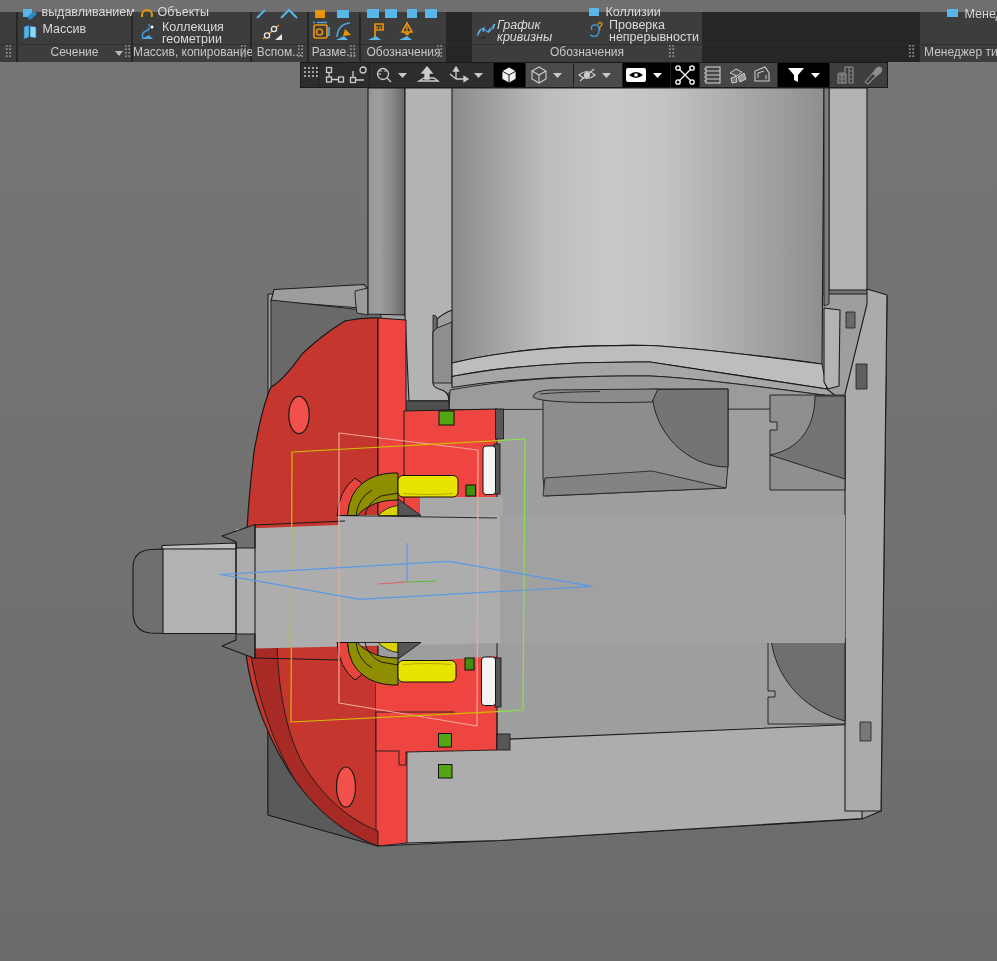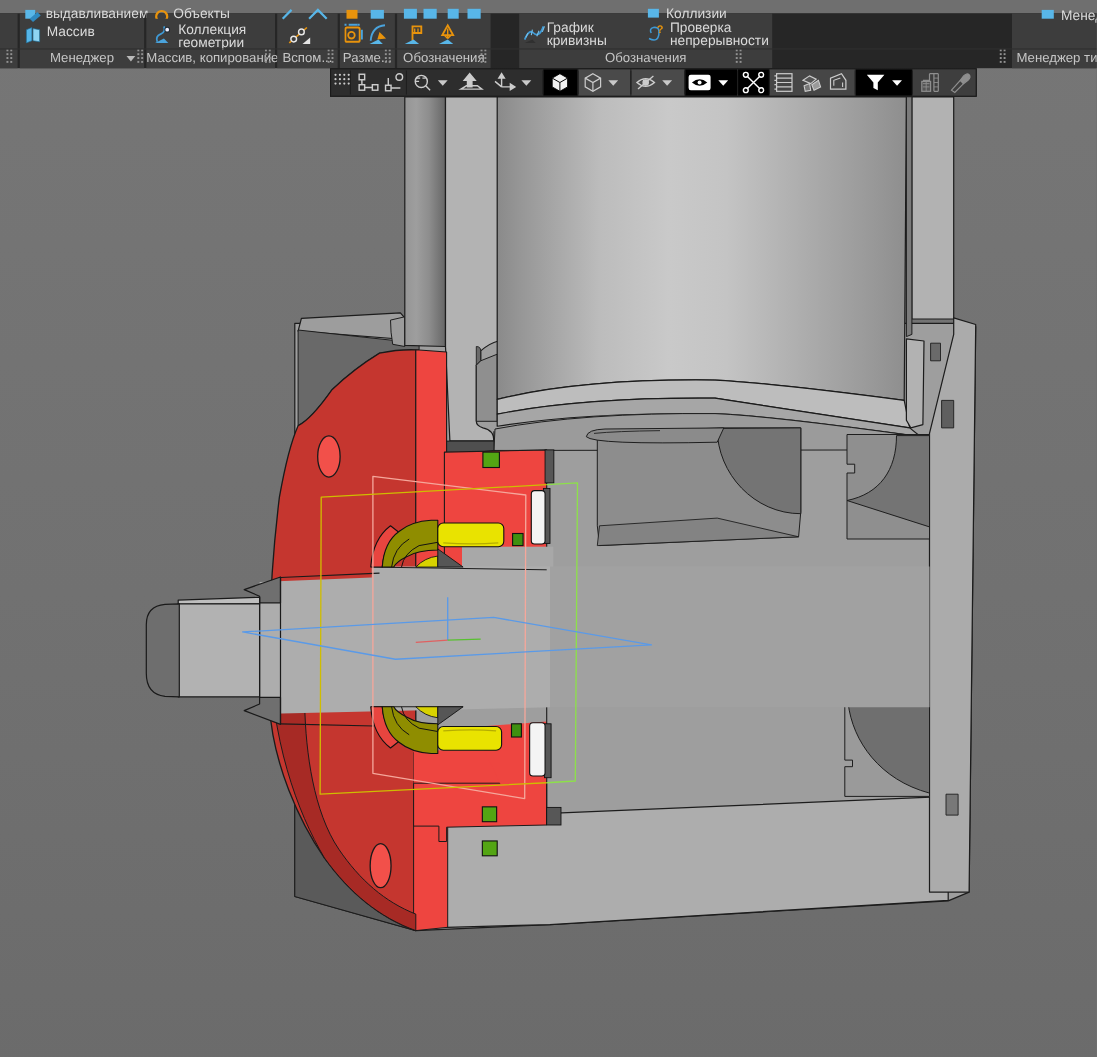--- a/index.html
+++ b/index.html
@@ -221,21 +221,21 @@
             <rect x="1" y="1" width="9" height="8" fill="#59b7e8"></rect>
             <path d="M5,9 l7,-6 l3,3 l-7,6 z" fill="#2f89c0"></path>
           </svg>
         <span style="position:relative;top:-1px;">выдавливанием</span></div>
       <div class="ptxt" style="left:4px;top:12px;">
         <svg width="17" height="16" style="vertical-align:middle">
             <path d="M2,3 l5,-2 v12 l-5,2 z" fill="#55b5e8" stroke="#1f6f9a" stroke-width="0.6"></path>
             <path d="M8,2 l6,1 v11 l-6,-1 z" fill="#8fd4f2" stroke="#1f6f9a" stroke-width="0.6"></path>
           </svg>
         <span style="position:relative;top:-2px;">Массив</span></div>
-      <div class="plabel">Менеджер</div>
+      <div class="plabel">Сечение</div>
       <div class="dd" style="right:8px;bottom:6px;"></div>
     </div>
     <div class="panel" style="left:133px;width:117px;">
       <div class="ptxt" style="left:7px;top:-5px;">
         <svg width="14" height="10">
             <circle cx="7" cy="8" r="5" fill="none" stroke="#e8930c" stroke-width="2"></circle>
           </svg>
         <span style="position:relative;top:-1px;">Объекты</span></div>
       <div style="position:absolute;left:7px;top:10px;"><svg width="17" height="20">
             <path d="M3,16 q-2,-5 3,-7 q5,-2 3,-7" fill="none" stroke="#3f9ad6" stroke-width="1.6"></path>
@@ -300,21 +300,21 @@
       <div class="ptxt" style="left:116px;top:-5px;">
         <svg width="14" height="10">
             <rect x="1" y="1" width="10" height="8" fill="#58b6e8"></rect>
           </svg>
         <span style="position:relative;top:-1px;">Коллизии</span></div>
       <div style="position:absolute;left:3px;top:8px;"><svg width="22" height="22">
             <path d="M2,16 q4,-10 8,-6 q5,5 9,-6" fill="none" stroke="#3f9ad6" stroke-width="1.6"></path>
             <path d="M3,14 l2,-4 m3,2 l1,-5 m4,6 l2,-5 m3,1 l2,-5" stroke="#77c0e8" stroke-width="1"></path>
             <path d="M2,19 l7,-3 l3,3 z" fill="#303030"></path>
           </svg></div>
-      <div class="ptxt" style="left:25px;top:7px;line-height:12px;">График<br>кривизны</div>
+      <div class="ptxt" style="left:25px;top:7px;line-height:12px;font-style:italic;">График<br>кривизны</div>
       <div style="position:absolute;left:115px;top:8px;"><svg width="22" height="22">
             <path d="M3,15 q8,4 9,-4 q1,-7 -5,-6 q-4,1 -2,5" fill="none" stroke="#3f9ad6" stroke-width="1.4"></path>
             <text x="10" y="10" font-size="10" fill="#e8930c" font-weight="bold">?</text>
           </svg></div>
       <div class="ptxt" style="left:137px;top:7px;line-height:12px;">Проверка<br>непрерывности</div>
       <div class="plabel">Обозначения</div>
     </div>
     <div class="panel" style="left:920px;width:77px;">
       <div class="ptxt" style="left:26px;top:-4px;">
         <svg width="15" height="11">

